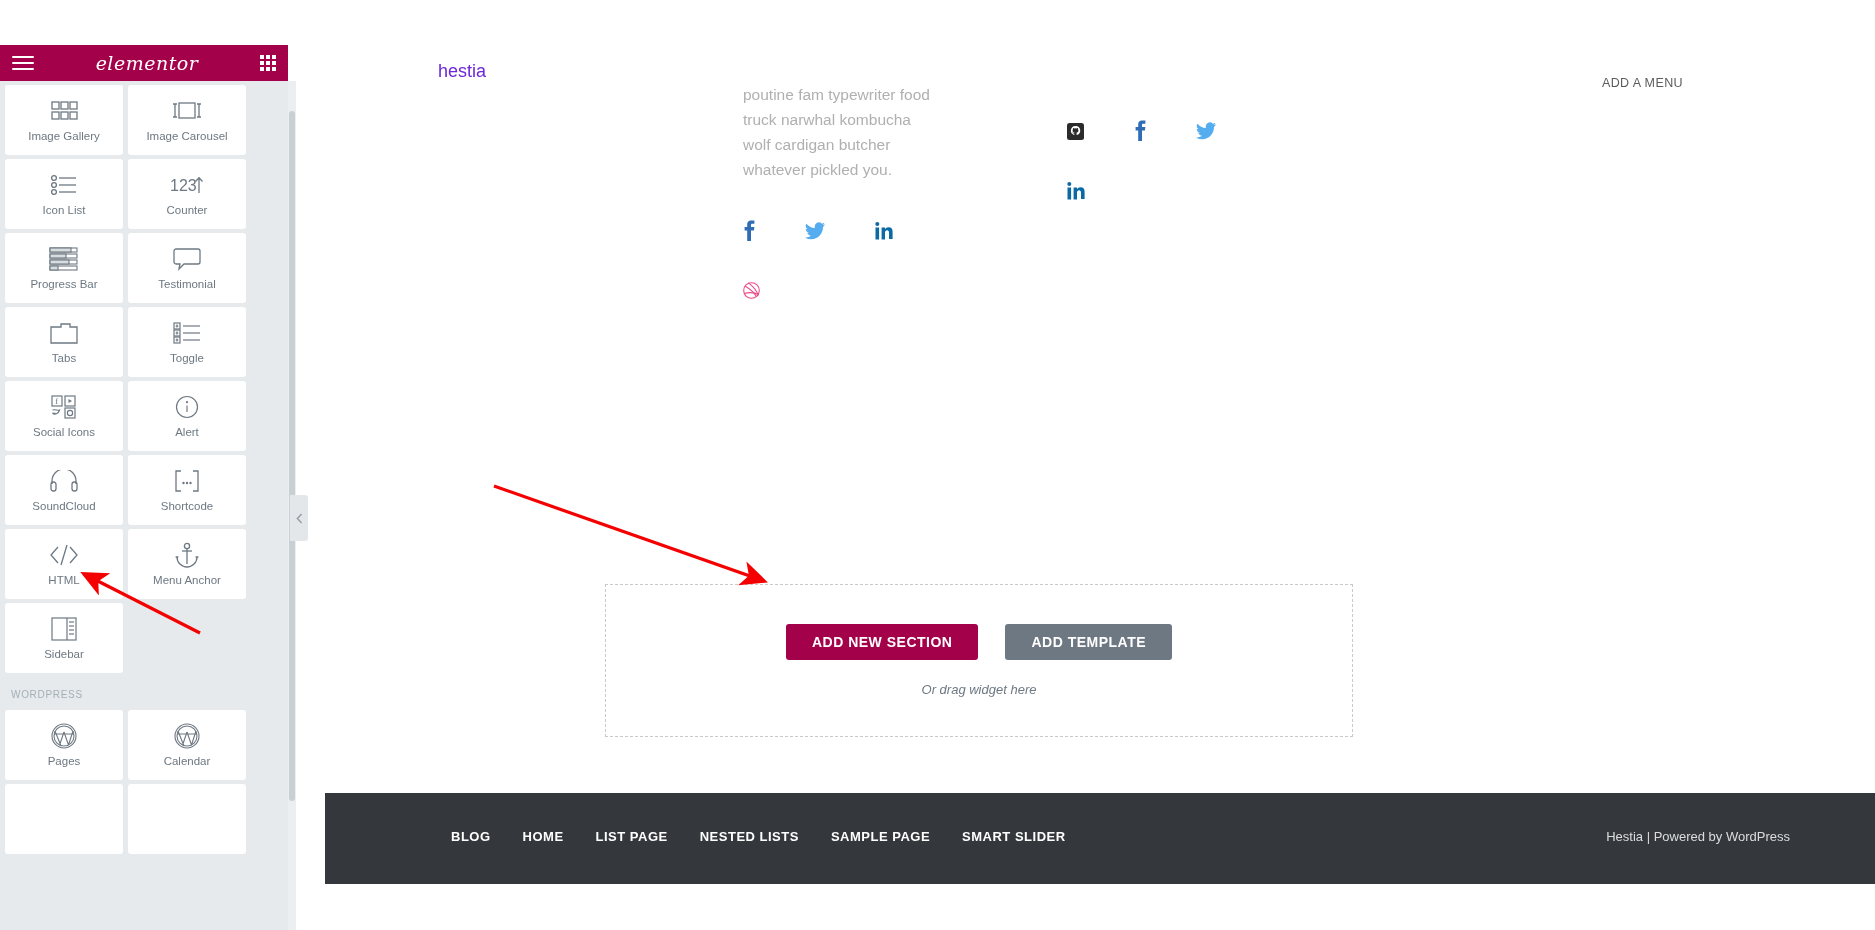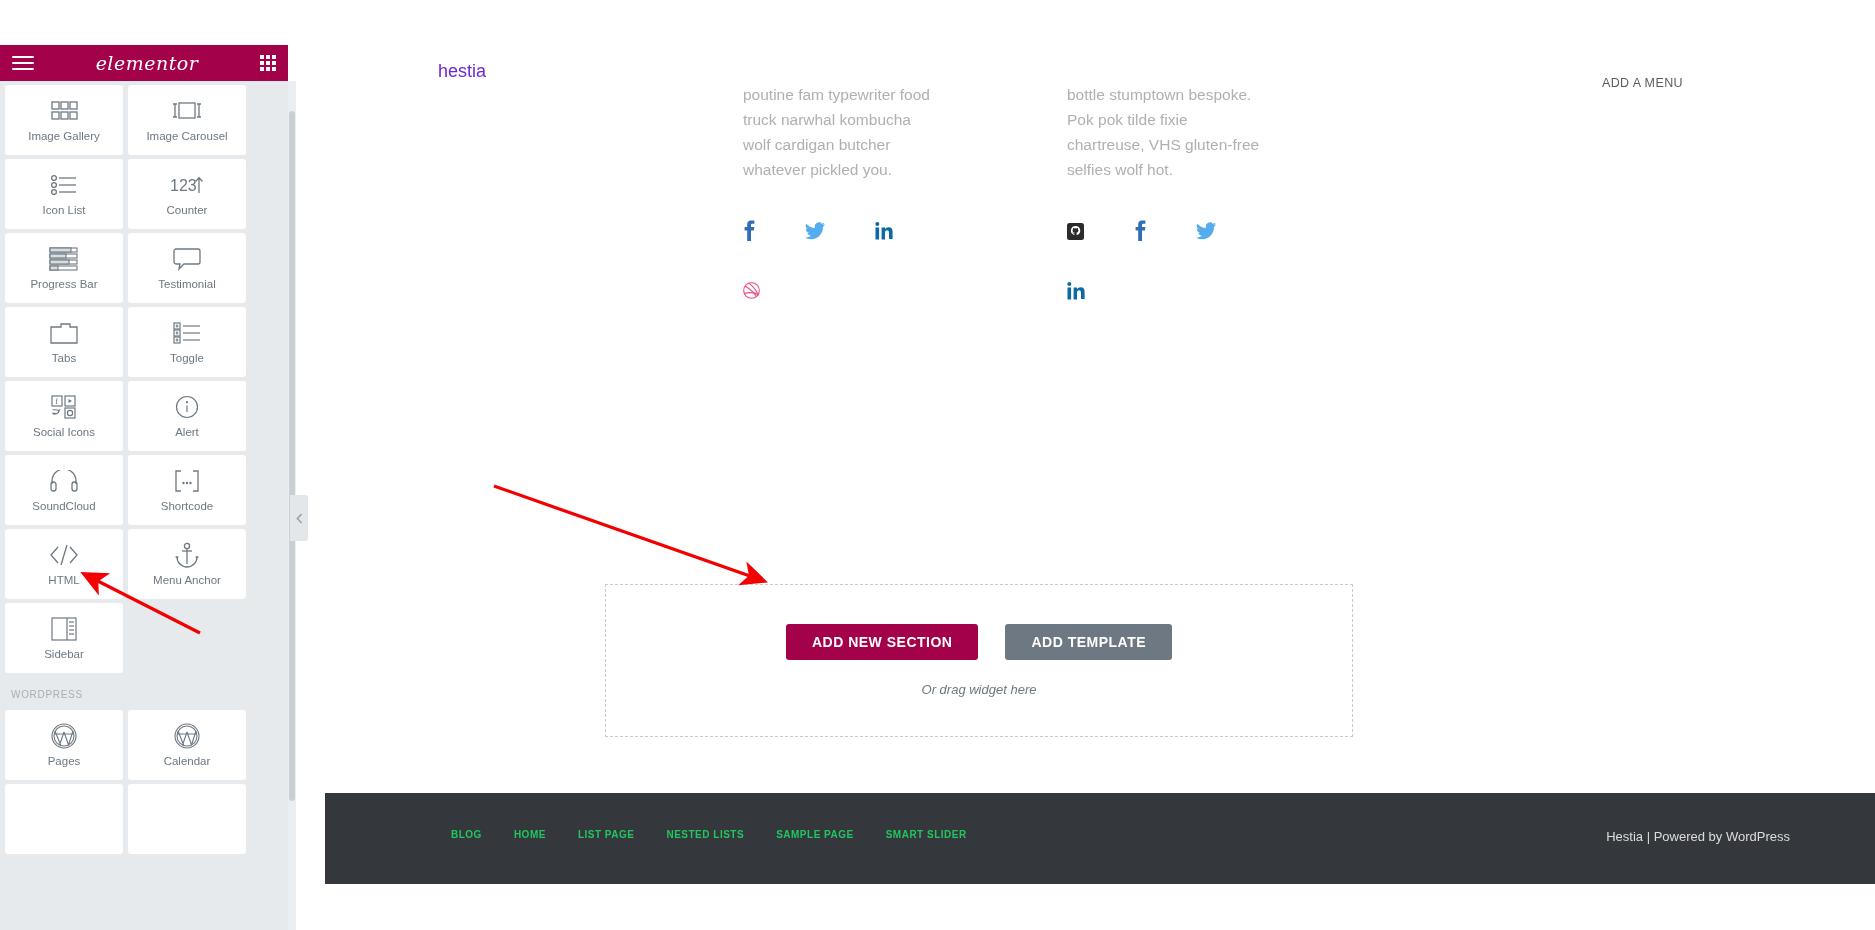--- a/index.html
+++ b/index.html
@@ -141,21 +141,21 @@
 
   #site-footer {
     position: absolute; left: 0; bottom: 0;
     width: 1550px; height: 91px; background: #34383c;
   }
   #footer-nav {
     position: absolute; left: 126px; top: 36px;
     display: flex; gap: 32px;
   }
   #footer-nav a {
-    color: #22c55e; font-size: 10px; font-weight: bold;
+    color: #ffffff; font-size: 13px; font-weight: bold;
     letter-spacing: .5px; text-decoration: none; cursor: pointer;
   }
   #footer-credit {
     position: absolute; right: 85px; top: 36px;
     color: #dcdcdc; font-size: 13px;
   }
   #footer-credit .lnk { cursor: pointer; }
 
   
   #arrows { position: absolute; left: 0; top: 0; width: 1875px; height: 930px; pointer-events: none; z-index: 40; }
@@ -483,21 +483,20 @@
               <circle cx="8.5" cy="8.5" r="7.8"></circle>
               <path d="M2 4 c 5 3 9 6 11.5 10.8"></path>
               <path d="M1 11.5 c 6 -1.5 11 -1 14.8 1.4"></path>
               <path d="M5.5 0.9 c 4.5 3.5 8.2 7.5 9.8 12.6"></path>
             </svg>
           </span>
         </div>
       </div>
 
       <div class="col" style="left:742px; width:200px;">
-        <p>bottle stumptown bespoke. Pok pok tilde fixie chartreuse, VHS gluten-free selfies wolf hot.</p>
         <div class="social-row">
           <span class="social-icon">
             <svg width="17" height="17" viewBox="0 0 17 17">
               <rect x="0" y="0" width="17" height="17" rx="2.5" fill="#2b2b2b"></rect>
               <path d="M8.5 3 a 4.6 4.6 0 0 0 -1.45 8.97 c 0.23 0.04 0.31 -0.1 0.31 -0.22 v -0.78 c -1.28 0.28 -1.55 -0.62 -1.55 -0.62 c -0.21 -0.53 -0.51 -0.67 -0.51 -0.67 c -0.42 -0.29 0.03 -0.28 0.03 -0.28 c 0.46 0.03 0.7 0.48 0.7 0.48 c 0.41 0.7 1.08 0.5 1.34 0.38 c 0.04 -0.3 0.16 -0.5 0.29 -0.61 c -1.02 -0.12 -2.1 -0.51 -2.1 -2.27 c 0 -0.5 0.18 -0.91 0.47 -1.23 c -0.05 -0.12 -0.2 -0.59 0.05 -1.22 c 0 0 0.39 -0.12 1.27 0.47 a 4.4 4.4 0 0 1 2.3 0 c 0.88 -0.59 1.26 -0.47 1.26 -0.47 c 0.25 0.63 0.1 1.1 0.05 1.22 c 0.3 0.32 0.47 0.73 0.47 1.23 c 0 1.77 -1.08 2.15 -2.11 2.27 c 0.17 0.14 0.32 0.43 0.32 0.86 v 1.27 c 0 0.12 0.08 0.27 0.32 0.22 A 4.6 4.6 0 0 0 8.5 3 Z" fill="#ffffff"></path>
             </svg>
           </span>
           <span class="social-icon">
             <svg width="12" height="22" viewBox="0 0 12 22" fill="#2f6db5">
               <path d="M8 7 V5.2 C8 4.3 8.3 3.8 9.6 3.8 H11.4 V0.6 H8.4 C5.2 0.6 4.2 2.2 4.2 5 V7 H1.6 V10.4 H4.2 V21 H8 V10.4 H10.9 L11.4 7 Z"></path>

